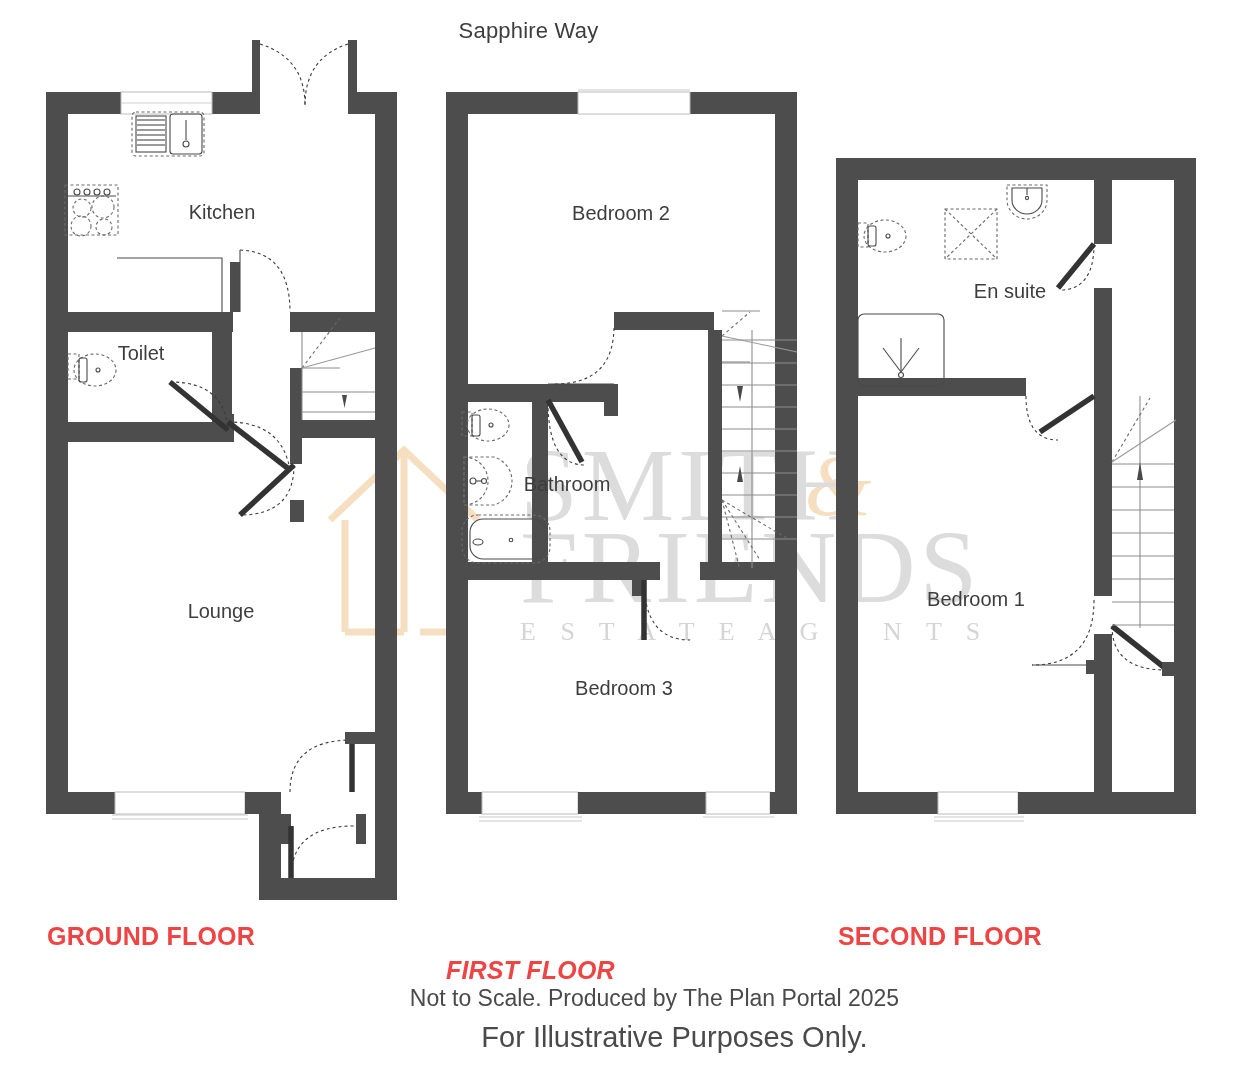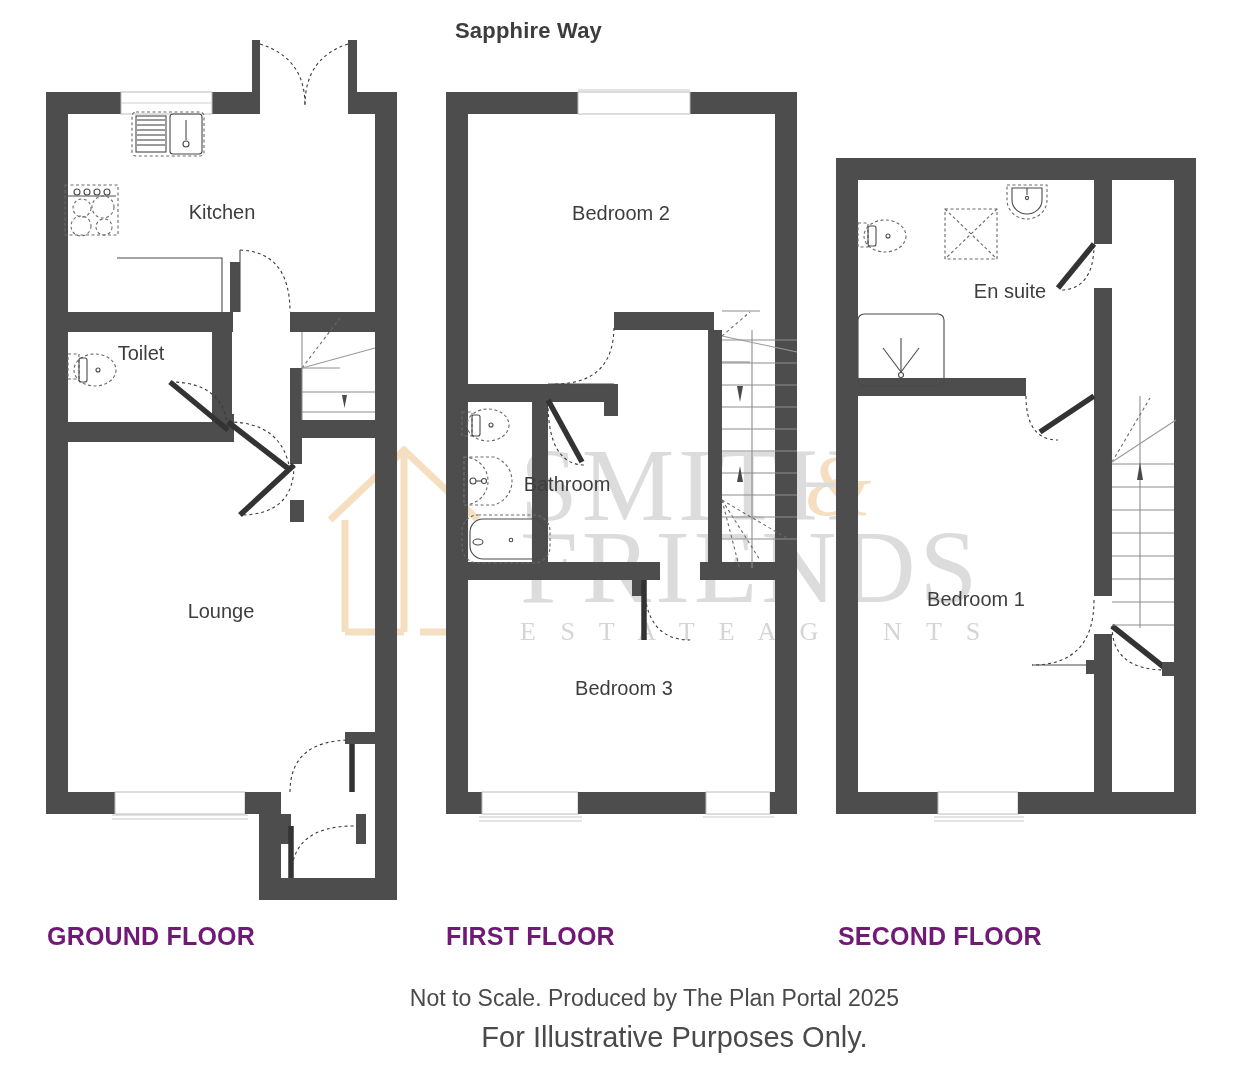--- a/index.html
+++ b/index.html
@@ -28,34 +28,34 @@
     width: 1233px;
     height: 1080px;
   }
   .street-title {
     position: absolute;
     left: 0;
     top: 18px;
     width: 1057px;
     text-align: center;
     font-size: 22px;
-    font-weight: bold;
+    font-weight: normal;
     color: #3d3d3d;
     letter-spacing: 0.2px;
   }
   .floor-label {
     position: absolute;
     font-size: 25px;
     font-weight: bold;
-    color: #701a75;
+    color: #ef4444;
     letter-spacing: 0.2px;
     white-space: nowrap;
   }
   #label-ground { left: 47px;  top: 922px; }
-  #label-first  { left: 446px; top: 922px; }
+  #label-first  { left: 446px; top: 956px; font-style: italic; }
   #label-second { left: 838px; top: 922px; text-align: right; }
 
   .footer {
     position: absolute;
     left: 0;
     width: 1233px;
     text-align: center;
     color: #4a4a4a;
     padding-left: 38px;
   }

